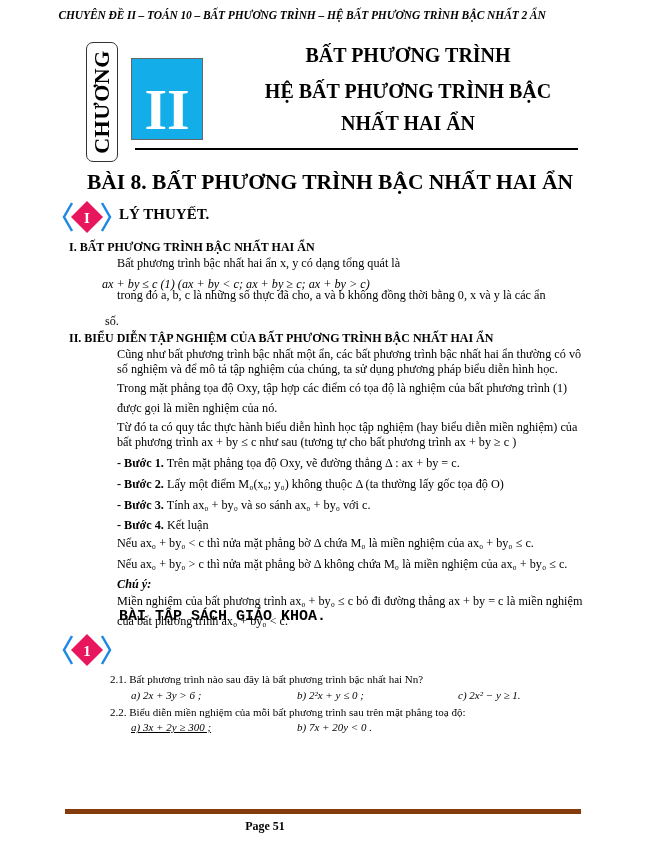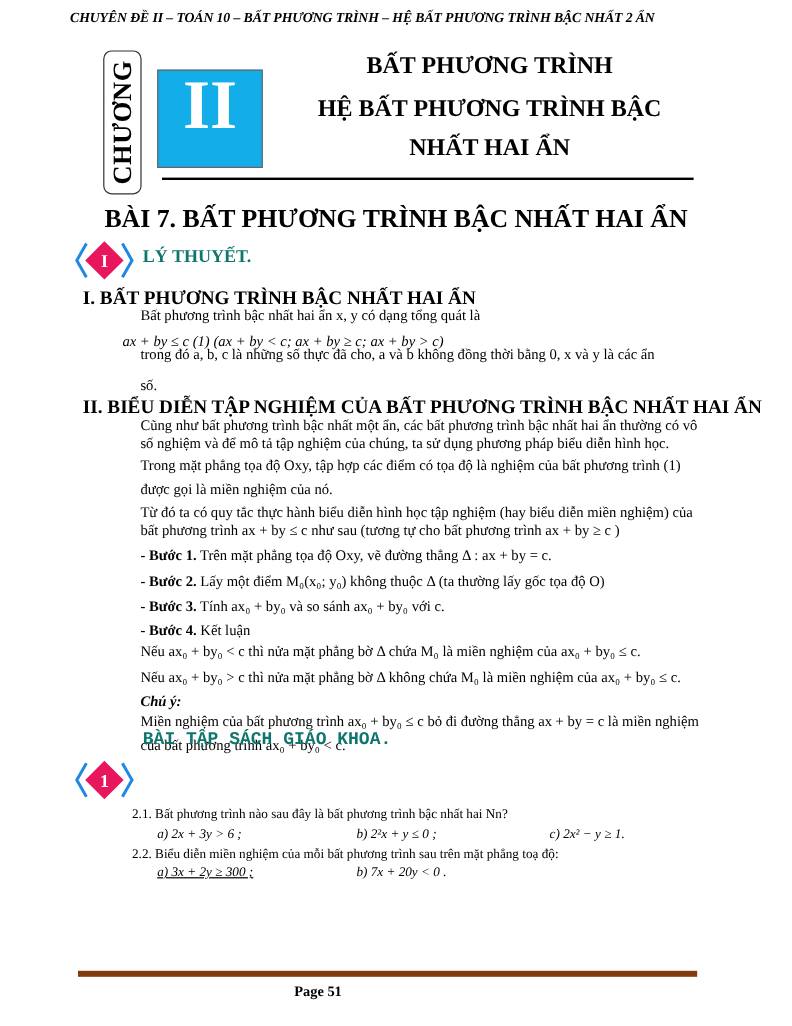--- a/index.html
+++ b/index.html
@@ -5,29 +5,29 @@
   html, body { margin:0; padding:0; background:#fff; }
   body { width:660px; height:855px; position:relative; overflow:hidden;
          font-family:"Liberation Serif", "DejaVu Serif", serif; color:#000; }
   .abs { position:absolute; }
   .header { top:9px; left:0; width:604px; text-align:center; font-size:11.5px;
             font-weight:bold; font-style:italic; letter-spacing:-0.1px; }
   .chuong-box { left:86px; top:42px; width:30px; height:118px; border:1.5px solid #333;
                 border-radius:7px; background:#fff; }
   .chuong-text { position:absolute; left:50%; top:50%; transform:translate(-50%,-50%) rotate(-90deg);
                  font-size:22px; font-weight:bold; white-space:nowrap; letter-spacing:0.5px; }
-  .roman-box { left:131px; top:58px; width:88px; height:82px; background:#13aeea;
-               border:1px solid #666; box-sizing:border-box; display:flex; align-items:flex-start; justify-content:center; }
+  .roman-box { left:131px; top:58px; width:72px; height:82px; background:#13aeea;
+               border:1px solid #666; box-sizing:border-box; display:flex; align-items:flex-end; justify-content:center; }
   .roman-text { color:#fff; font-size:58px; font-weight:bold; font-family:"Liberation Serif", serif; line-height:1; }
   .title-line { left:222px; width:372px; text-align:center; font-weight:bold; font-size:20px; color:#000; }
   .rule { left:135px; top:148px; width:443px; height:2px; background:#000; }
   .lesson-title { top:170px; left:0; width:660px; text-align:center; font-weight:bold; font-size:21.5px; }
   .section-badge { width:60px; height:34px; }
-  .section-head { font-weight:bold; font-size:15px; color:#0f766e; }
-  .sub-head { left:69px; font-weight:bold; font-size:16px; }
+  .section-head { font-weight:bold; font-size:15px; color:#000000; }
+  .sub-head { left:69px; font-weight:bold; font-size:12px; }
   .para { font-size:12.2px; line-height:15px; }
   .italic { font-style:italic; }
   .math { font-style:italic; font-family:"Liberation Serif", serif; }
   .bold { font-weight:bold; }
   .footer-rule { left:65px; top:809px; width:516px; height:5px; background:#843c0c; }
   .page-num { top:819px; left:0; width:530px; text-align:center; font-weight:bold; font-size:12px; }
   .exercise { font-size:11px; }
 </style>
 </head>
 <body>
@@ -38,37 +38,37 @@
   <span class="chuong-text">CHƯƠNG</span>
 </div>
 <div class="abs roman-box">
   <span class="roman-text">II</span>
 </div>
 <div class="abs title-line" style="top:44px;">BẤT PHƯƠNG TRÌNH</div>
 <div class="abs title-line" style="top:80px;">HỆ BẤT PHƯƠNG TRÌNH BẬC</div>
 <div class="abs title-line" style="top:112px;">NHẤT HAI ẨN</div>
 <div class="abs rule"></div>
 
-<div class="abs lesson-title">BÀI 7. BẤT PHƯƠNG TRÌNH BẬC NHẤT HAI ẨN</div>
+<div class="abs lesson-title">BÀI 8. BẤT PHƯƠNG TRÌNH BẬC NHẤT HAI ẨN</div>
 
 <div class="abs" style="left:62px; top:200px;">
   <svg class="section-badge" viewBox="0 0 60 34">
     <polyline points="10,3 2,17 10,31" fill="none" stroke="#1e88e5" stroke-width="2.5"></polyline>
     <polyline points="40,3 48,17 40,31" fill="none" stroke="#1e88e5" stroke-width="2.5"></polyline>
     <polygon points="25,1 41,17 25,33 9,17" fill="#e8175d"></polygon>
     <text x="25" y="22.5" text-anchor="middle" fill="#fff" font-family="Liberation Serif, serif" font-size="15" font-weight="bold">I</text>
   </svg>
 </div>
 <div class="abs section-head" style="left:119px; top:206px;">LÝ THUYẾT.</div>
 
 <div class="abs sub-head" style="top:240px;">I. BẤT PHƯƠNG TRÌNH BẬC NHẤT HAI ẨN</div>
 <div class="abs para" style="left:117px; top:256px;">Bất phương trình bậc nhất hai ẩn x, y có dạng tổng quát là</div>
 <div class="abs para math" style="left:102px; top:277px;">ax + by ≤ c  (1)  (ax + by &lt; c;  ax + by ≥ c;  ax + by &gt; c)</div>
 <div class="abs para" style="left:117px; top:288px;">trong đó a, b, c là những số thực đã cho, a và b không đồng thời bằng 0, x và y là các ẩn</div>
-<div class="abs para" style="left:117px; top:314px;">số.</div>
+<div class="abs para" style="left:105px; top:314px;">số.</div>
 
 <div class="abs sub-head" style="top:331px;">II. BIỂU DIỄN TẬP NGHIỆM CỦA BẤT PHƯƠNG TRÌNH BẬC NHẤT HAI ẨN</div>
 <div class="abs para" style="left:117px; top:347px;">Cũng như bất phương trình bậc nhất một ẩn, các bất phương trình bậc nhất hai ẩn thường có vô</div>
 <div class="abs para" style="left:117px; top:362px;">số nghiệm và để mô tả tập nghiệm của chúng, ta sử dụng phương pháp biểu diễn hình học.</div>
 <div class="abs para" style="left:117px; top:381px;">Trong mặt phẳng tọa độ Oxy, tập hợp các điểm có tọa độ là nghiệm của bất phương trình (1)</div>
 <div class="abs para" style="left:117px; top:401px;">được gọi là miền nghiệm của nó.</div>
 <div class="abs para" style="left:117px; top:420px;">Từ đó ta có quy tắc thực hành biểu diễn hình học tập nghiệm (hay biểu diễn miền nghiệm) của</div>
 <div class="abs para" style="left:117px; top:435px;">bất phương trình ax + by ≤ c như sau (tương tự cho bất phương trình ax + by ≥ c )</div>
 
 <div class="abs para" style="left:117px; top:456px;">

